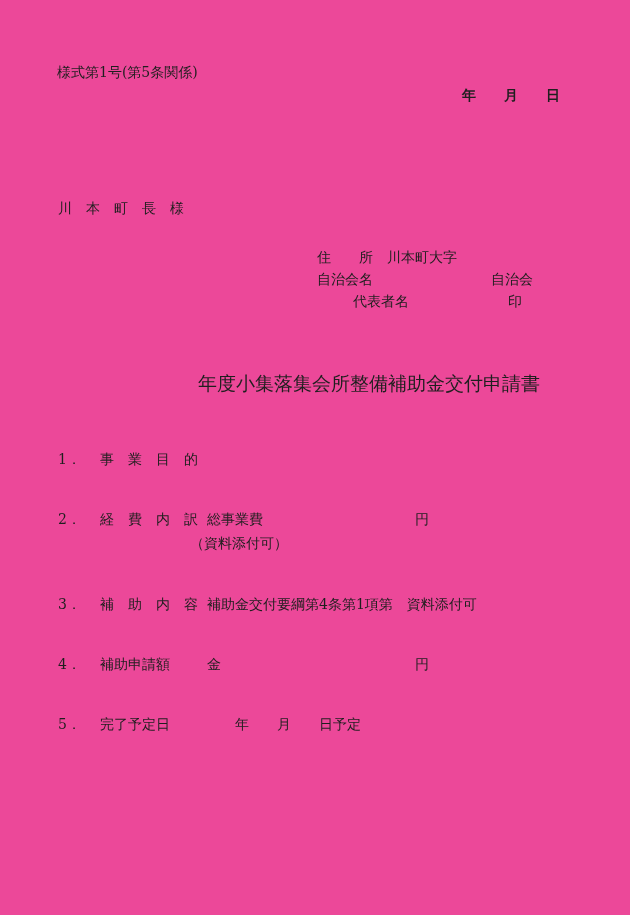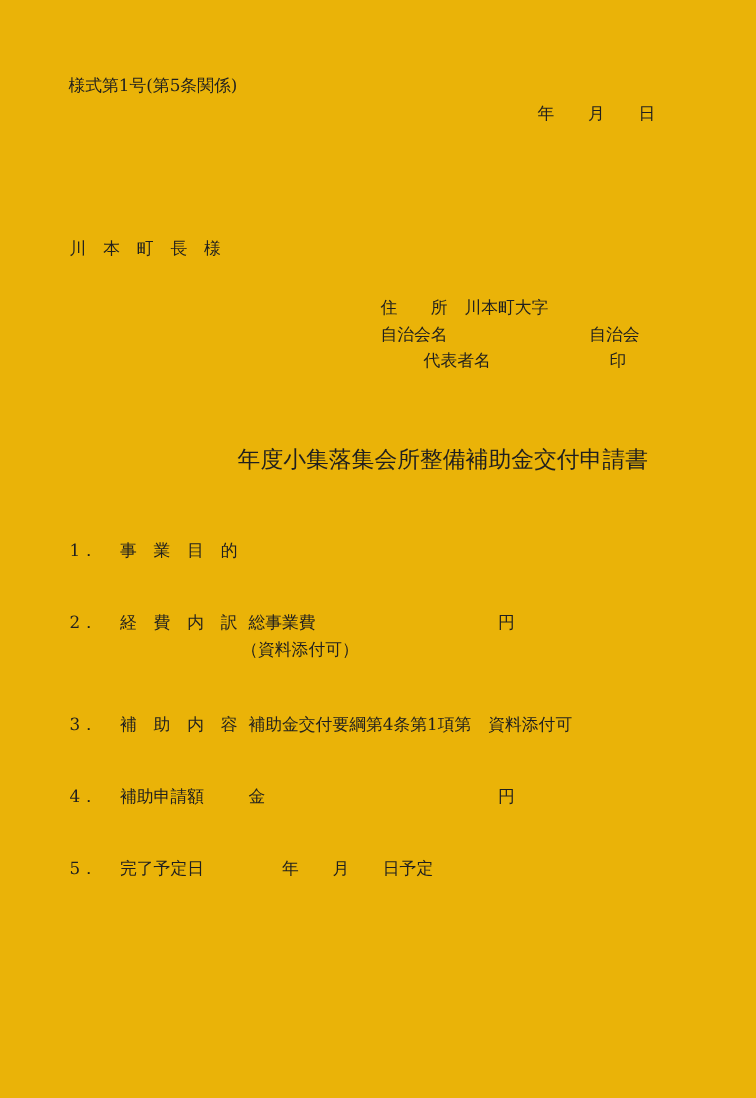--- a/index.html
+++ b/index.html
@@ -4,21 +4,21 @@
 <style>
   html, body {
     margin: 0;
     padding: 0;
     background: #ffffff;
   }
   .page {
     position: relative;
     width: 630px;
     height: 915px;
-    background: #eab308;
+    background: #ec4899;
     font-family: "DejaVu Serif", "Liberation Serif", serif;
     color: #1f1f1f;
     font-size: 14px;
     line-height: 1.15;
     overflow: hidden;
   }
   .abs {
     position: absolute;
     white-space: pre;
   }
@@ -36,21 +36,21 @@
   .item-text  { position: absolute; left: 207px; white-space: pre; }
   .item-unit  { position: absolute; left: 415px; white-space: pre; }
 </style>
 </head>
 <body>
 
 <div class="page">
 
   <div class="abs" style="left:57px; top:64px;">様式第1号(第5条関係)</div>
 
-  <div class="abs" style="left:448px; top:87px;">年　　月　　日</div>
+  <div class="abs" style="left:462px; top:87px;font-weight:bold;">年　　月　　日</div>
 
   <div class="abs" style="left:58px; top:166px;margin-top:34px;">川　本　町　長　様</div>
 
   <div class="abs" style="left:317px; top:249px;text-align:right;">住　　所　川本町大字</div>
 
   <div class="item-row" style="top:271px;">
     <span class="abs" style="left:317px; top:0;">自治会名</span>
     <span class="abs" style="left:491px; top:0;">自治会</span>
   </div>
 
@@ -65,21 +65,21 @@
     <span class="item-no">1．</span>
     <span class="item-label">事　業　目　的</span>
   </div>
 
   <div class="item-row" style="top:511px;">
     <span class="item-no">2．</span>
     <span class="item-label">経　費　内　訳</span>
     <span class="item-text">総事業費</span>
     <span class="item-unit">円</span>
   </div>
-  <div class="abs" style="left:201px; top:535px;font-family:Liberation Mono, monospace;">（資料添付可）</div>
+  <div class="abs" style="left:190px; top:535px;">（資料添付可）</div>
 
   <div class="item-row" style="top:596px;">
     <span class="item-no">3．</span>
     <span class="item-label">補　助　内　容</span>
     <span class="item-text">補助金交付要綱第4条第1項第　資料添付可</span>
   </div>
 
   <div class="item-row" style="top:656px;">
     <span class="item-no">4．</span>
     <span class="item-label">補助申請額</span>

